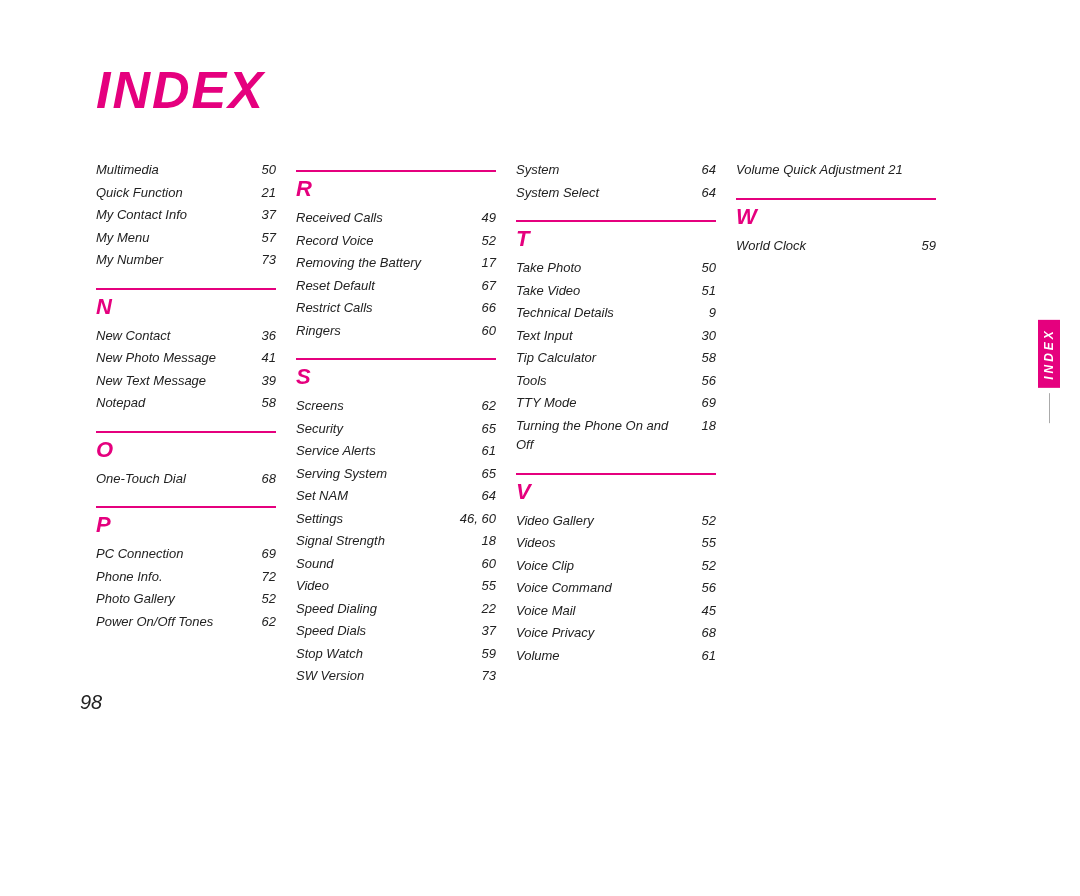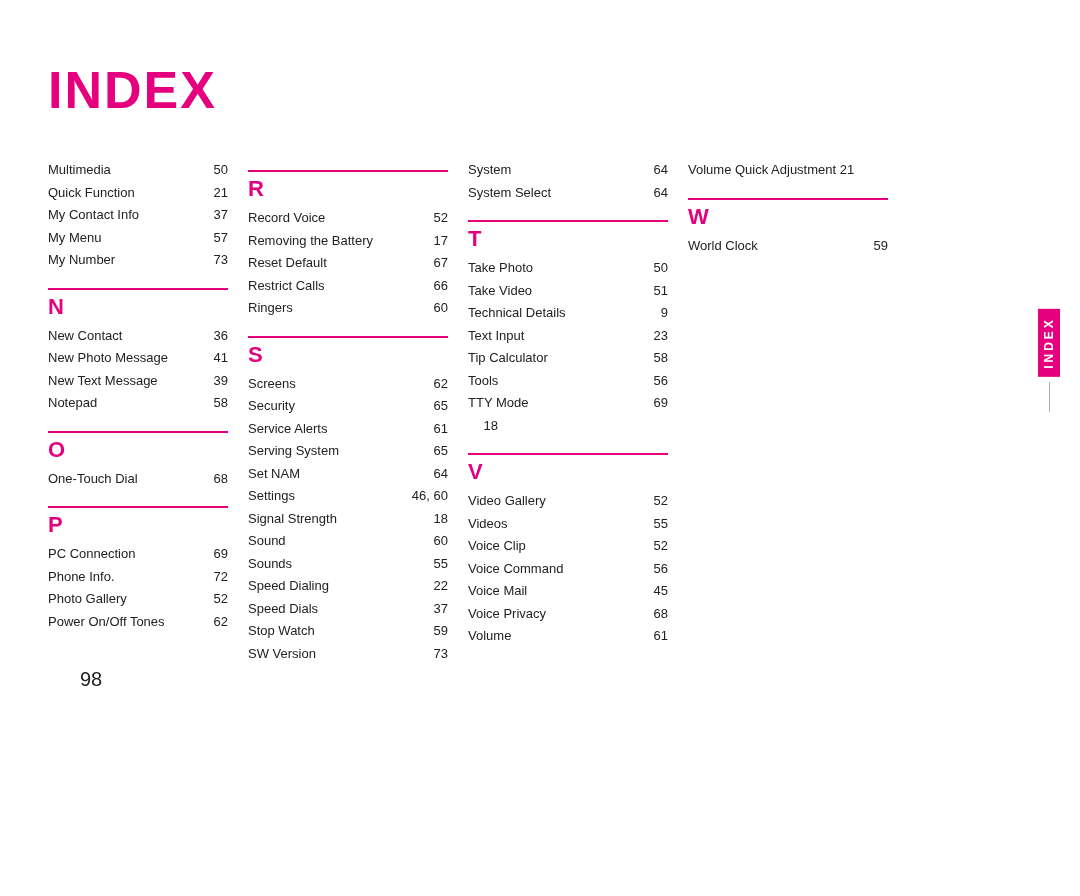--- a/index.html
+++ b/index.html
@@ -9,22 +9,23 @@
       font-family: Arial, Helvetica, sans-serif;
       font-size: 13px;
       color: #222;
       width: 1080px;
       height: 896px;
       overflow: hidden;
       position: relative;
     }
 
     .page {
-      padding: 60px 80px 40px 48px;
+      padding: 60px 80px 40px 96px;
       position: relative;
+      font-style: italic;
     }
 
     .page-title {
       font-size: 52px;
       font-weight: bold;
       color: #e5007e;
       letter-spacing: 2px;
       margin-bottom: 40px;
     }
 
@@ -198,20 +199,24 @@
           <span class="item-name">Power On/Off Tones</span>
           <span class="item-page">62</span>
         </div>
       </div>
     </div>
 
     <div class="column">
       <div class="section" style="margin-top:0;">
         <div class="section-header">R</div>
         <div class="index-item">
+          <span class="item-name">Received Calls</span>
+          <span class="item-page">49</span>
+        </div>
+        <div class="index-item">
           <span class="item-name">Record Voice</span>
           <span class="item-page">52</span>
         </div>
         <div class="index-item">
           <span class="item-name">Removing the Battery</span>
           <span class="item-page">17</span>
         </div>
         <div class="index-item">
           <span class="item-name">Reset Default</span>
           <span class="item-page">67</span>
@@ -254,21 +259,21 @@
         </div>
         <div class="index-item">
           <span class="item-name">Signal Strength</span>
           <span class="item-page">18</span>
         </div>
         <div class="index-item">
           <span class="item-name">Sound</span>
           <span class="item-page">60</span>
         </div>
         <div class="index-item">
-          <span class="item-name">Sounds</span>
+          <span class="item-name">Video</span>
           <span class="item-page">55</span>
         </div>
         <div class="index-item">
           <span class="item-name">Speed Dialing</span>
           <span class="item-page">22</span>
         </div>
         <div class="index-item">
           <span class="item-name">Speed Dials</span>
           <span class="item-page">37</span>
         </div>
@@ -304,35 +309,36 @@
         <div class="index-item">
           <span class="item-name">Take Video</span>
           <span class="item-page">51</span>
         </div>
         <div class="index-item">
           <span class="item-name">Technical Details</span>
           <span class="item-page">9</span>
         </div>
         <div class="index-item">
           <span class="item-name">Text Input</span>
-          <span class="item-page">23</span>
+          <span class="item-page">30</span>
         </div>
         <div class="index-item">
           <span class="item-name">Tip Calculator</span>
           <span class="item-page">58</span>
         </div>
         <div class="index-item">
           <span class="item-name">Tools</span>
           <span class="item-page">56</span>
         </div>
         <div class="index-item">
           <span class="item-name">TTY Mode</span>
           <span class="item-page">69</span>
         </div>
         <div class="index-item" style="flex-wrap:wrap;">
+          <span class="item-name">Turning the Phone On and Off</span>
           <span class="item-page">18</span>
         </div>
       </div>
 
       <div class="section">
         <div class="section-header">V</div>
         <div class="index-item">
           <span class="item-name">Video Gallery</span>
           <span class="item-page">52</span>
         </div>

